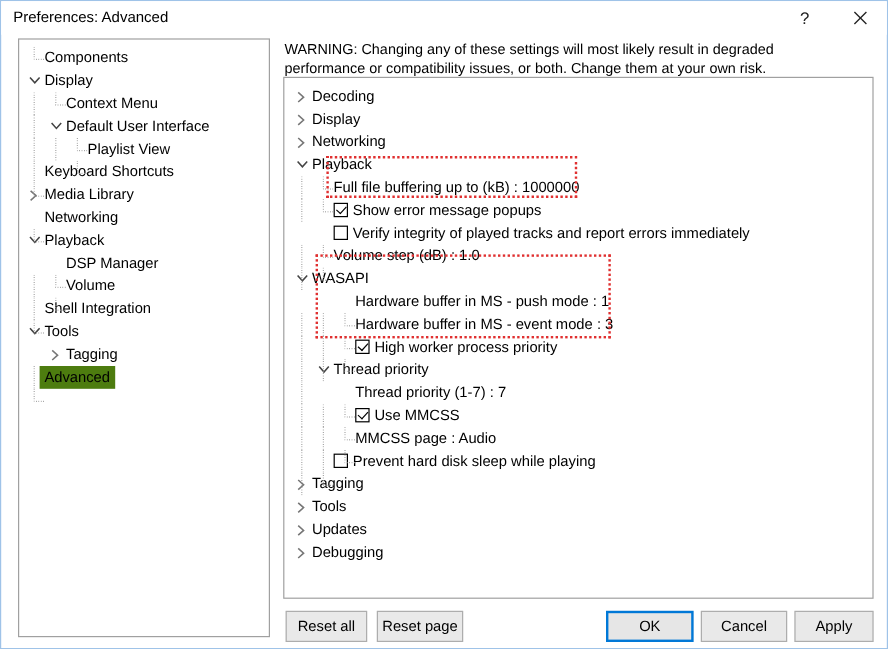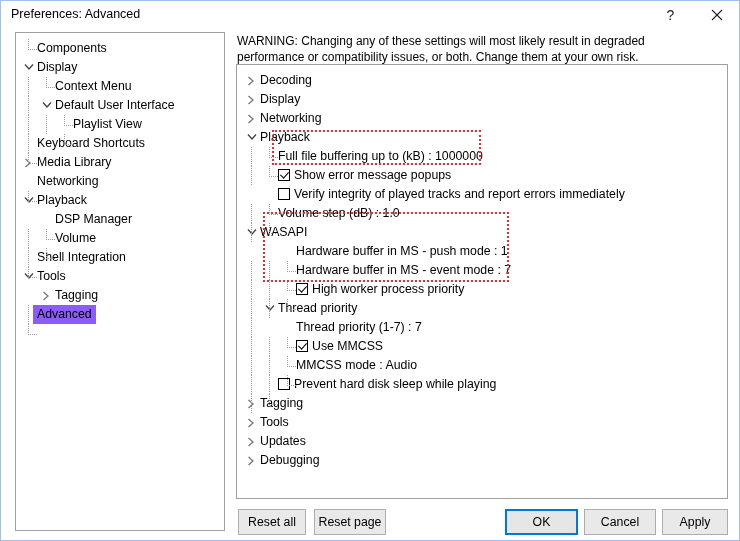--- a/index.html
+++ b/index.html
@@ -27,21 +27,21 @@
   #left-panel{left:14px;top:31px;width:210px;height:499px;}
   #right-panel{left:235px;top:63px;width:492px;height:435px;}
 
   .warning{position:absolute;left:236px;top:32px;width:470px;line-height:16px;
            font-size:12px;color:#000;}
 
   
   .tree{position:relative;padding:6px 0 0 0;}
   .row{position:relative;height:19px;line-height:19px;white-space:nowrap;font-size:12.3px;}
   .row .label{position:relative;display:inline-block;vertical-align:top;}
-  .row.selected .label{background:#8b5cf6;padding:0 4px;margin-left:-4px;}
+  .row.selected .label{background:#4d7c0f;padding:0 4px;margin-left:-4px;}
 
   
   .exp{position:absolute;width:14px;height:19px;display:inline-block;}
   .exp svg{position:absolute;left:2px;top:5px;}
 
   
   .guide{position:absolute;width:1px;background-image:linear-gradient(to bottom,#9a9a9a 50%,rgba(0,0,0,0) 0%);
          background-size:1px 2px;background-repeat:repeat-y;}
   .tick{position:absolute;height:1px;background-image:linear-gradient(to right,#9a9a9a 50%,rgba(0,0,0,0) 0%);
         background-size:2px 1px;background-repeat:repeat-x;}
@@ -183,30 +183,30 @@
         <div class="row" style="padding-left:26px"><span class="exp"></span><span style="display:inline-block;width:15px"></span><span class="label">Full file buffering up to (kB) : 1000000</span></div>
         <div class="row" style="padding-left:26px"><span class="exp"></span><span style="display:inline-block;width:15px"></span><span class="cb checked"></span><span class="label">Show error message popups</span></div>
         <div class="row" style="padding-left:26px"><span class="exp"></span><span style="display:inline-block;width:15px"></span><span class="cb"></span><span class="label">Verify integrity of played tracks and report errors immediately</span></div>
         <div class="row" style="padding-left:26px"><span class="exp"></span><span style="display:inline-block;width:15px"></span><span class="label">Volume step (dB) : 1.0</span></div>
         <div class="row" style="padding-left:8px"><span class="exp">
             <svg width="10" height="9" viewBox="0 0 10 9">
               <path d="M1 1.5 L5 6 L9 1.5" fill="none" stroke="#444" stroke-width="1.3"></path>
             </svg>
           </span><span style="display:inline-block;width:15px"></span><span class="label">WASAPI</span></div>
         <div class="row" style="padding-left:44px"><span class="exp"></span><span style="display:inline-block;width:15px"></span><span class="label">Hardware buffer in MS - push mode : 1</span></div>
-        <div class="row" style="padding-left:44px"><span class="exp"></span><span style="display:inline-block;width:15px"></span><span class="label">Hardware buffer in MS - event mode : 7</span></div>
+        <div class="row" style="padding-left:44px"><span class="exp"></span><span style="display:inline-block;width:15px"></span><span class="label">Hardware buffer in MS - event mode : 3</span></div>
         <div class="row" style="padding-left:44px"><span class="exp"></span><span style="display:inline-block;width:15px"></span><span class="cb checked"></span><span class="label">High worker process priority</span></div>
         <div class="row" style="padding-left:26px"><span class="exp">
             <svg width="10" height="9" viewBox="0 0 10 9">
               <path d="M1 1.5 L5 6 L9 1.5" fill="none" stroke="#444" stroke-width="1.3"></path>
             </svg>
           </span><span style="display:inline-block;width:15px"></span><span class="label">Thread priority</span></div>
         <div class="row" style="padding-left:44px"><span class="exp"></span><span style="display:inline-block;width:15px"></span><span class="label">Thread priority (1-7) : 7</span></div>
         <div class="row" style="padding-left:44px"><span class="exp"></span><span style="display:inline-block;width:15px"></span><span class="cb checked"></span><span class="label">Use MMCSS</span></div>
-        <div class="row" style="padding-left:44px"><span class="exp"></span><span style="display:inline-block;width:15px"></span><span class="label">MMCSS mode : Audio</span></div>
+        <div class="row" style="padding-left:44px"><span class="exp"></span><span style="display:inline-block;width:15px"></span><span class="label">MMCSS page : Audio</span></div>
         <div class="row" style="padding-left:26px"><span class="exp"></span><span style="display:inline-block;width:15px"></span><span class="cb"></span><span class="label">Prevent hard disk sleep while playing</span></div>
         <div class="row" style="padding-left:8px"><span class="exp">
             <svg width="9" height="10" viewBox="0 0 9 10">
               <path d="M1.5 1 L6 5 L1.5 9" fill="none" stroke="#777" stroke-width="1.3"></path>
             </svg>
           </span><span style="display:inline-block;width:15px"></span><span class="label">Tagging</span></div>
         <div class="row" style="padding-left:8px"><span class="exp">
             <svg width="9" height="10" viewBox="0 0 9 10">
               <path d="M1.5 1 L6 5 L1.5 9" fill="none" stroke="#777" stroke-width="1.3"></path>
             </svg>

